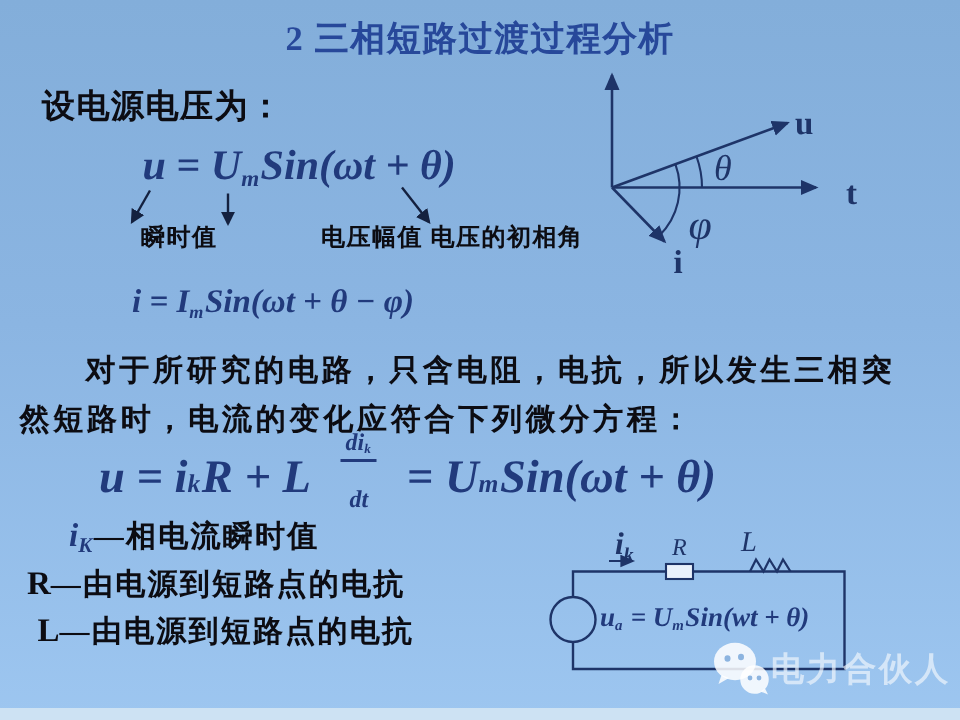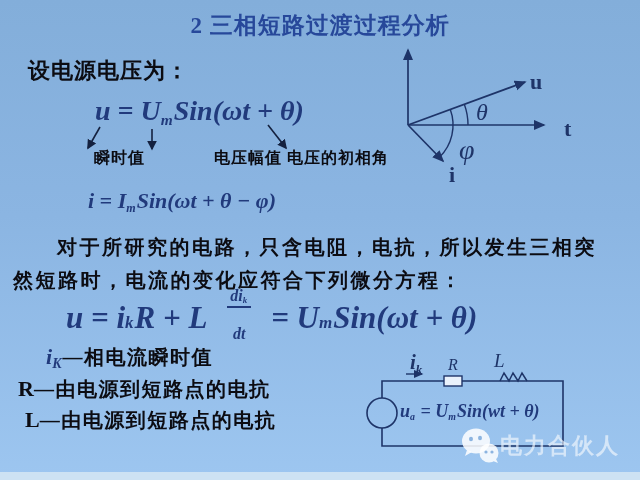--- a/index.html
+++ b/index.html
@@ -35,21 +35,21 @@
   .def{white-space:nowrap;}
   .def .sym{font-size:22px;}
   .def .desc{font-size:20px;letter-spacing:1.5px;}
   .def-ik{left:30px;top:344px;margin-left:16px;}
   .def-r{left:18px;top:376px;}
   .def-l{left:25px;top:407px;}
   .blue-sym{color:#213a7c;font-style:italic;}
 
   .src-eq{left:400px;top:401px;font-size:18px;white-space:nowrap;}
 
-  .watermark{left:460px;top:427px;display:flex;align-items:center;gap:0;}
+  .watermark{left:474px;top:427px;display:flex;align-items:center;gap:0;}
   .wm-text{font-family:"Liberation Serif","DejaVu Serif",serif;font-weight:bold;
            font-size:22px;letter-spacing:2px;color:rgba(240,246,252,0.68);}
 
   svg text{font-family:"Liberation Serif","DejaVu Serif",serif;}
 </style>
 </head>
 <body>
 
 <div class="slide">
 

